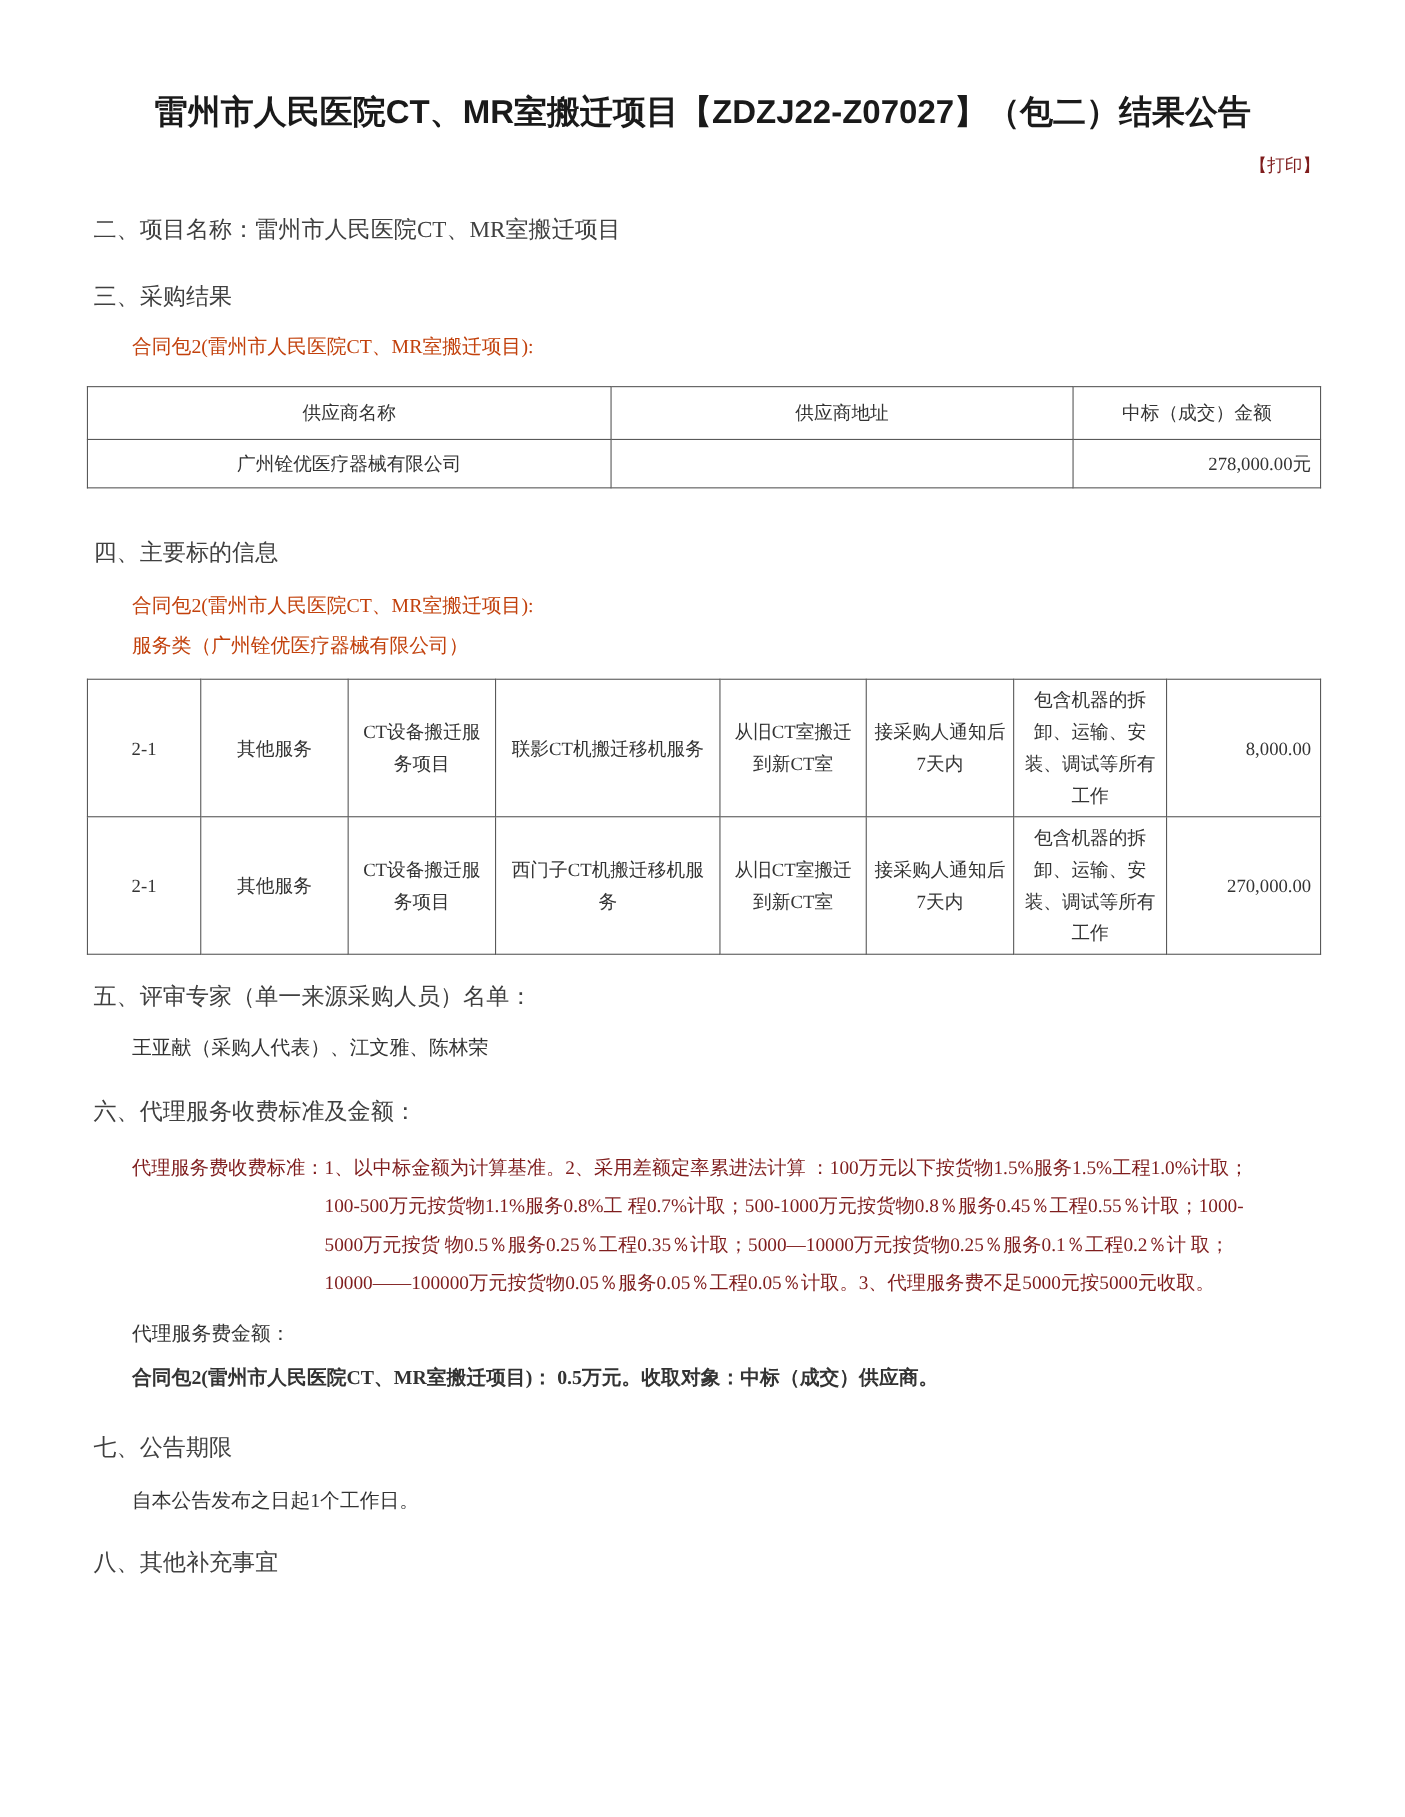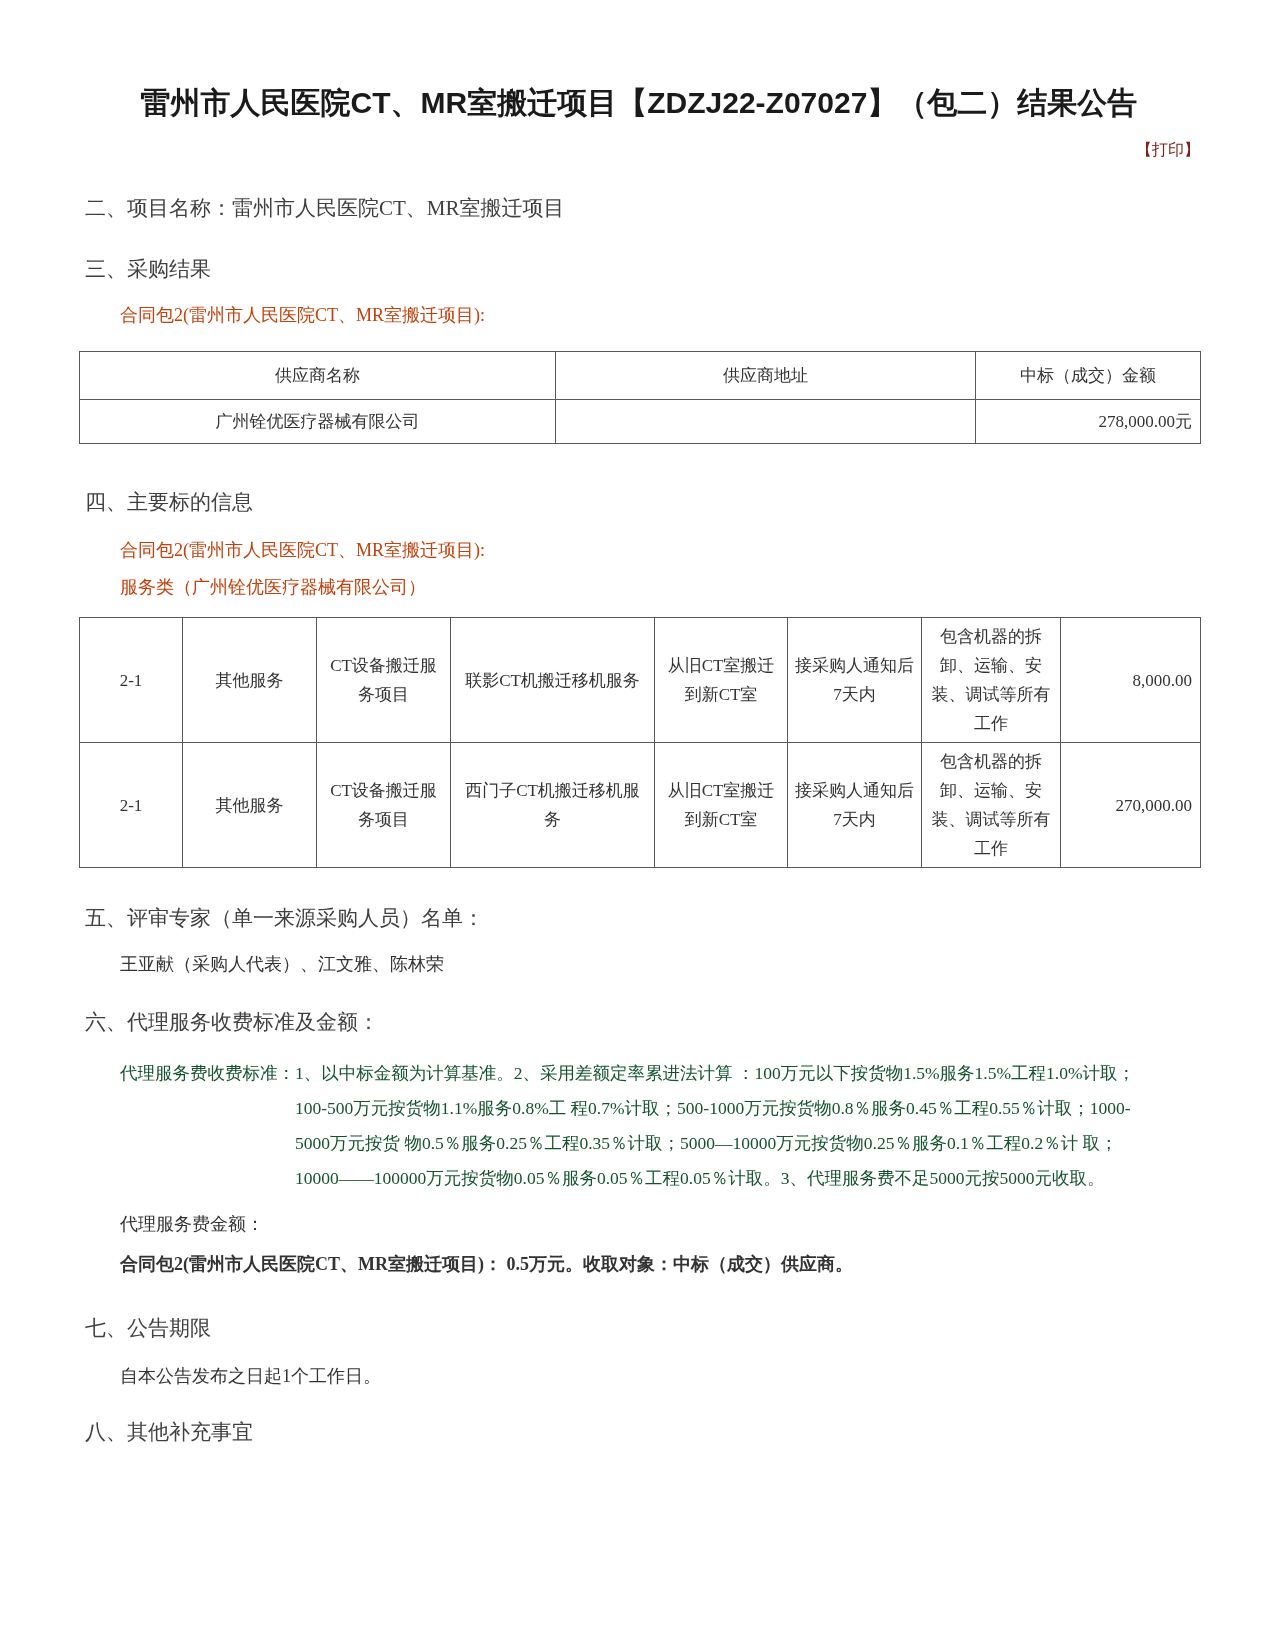--- a/index.html
+++ b/index.html
@@ -36,21 +36,21 @@
   }
   .doc-table .num-cell{text-align:right;padding-right:8px;}
   .t1{width:1121px;}
   .t1 th{height:48px;}
   .t1 td{height:44px;}
   .t2{width:1121px;}
   .t2 th{height:54px;}
   .t2 td{height:118px;}
   .fee-block{
     display:flex;margin-left:42px;margin-right:63px;margin-top:20px;
-    font-size:17.5px;line-height:35px;color:#14532d;
+    font-size:17.5px;line-height:35px;color:#7f1d1d;
   }
   .fee-label{white-space:nowrap;}
   .fee-value{flex:1;}
   .body-line{margin-left:42px;font-size:18px;line-height:24px;color:#333;}
 </style>
 </head>
 <body>
 
 <div class="page">
 
@@ -120,21 +120,21 @@
       <td>CT设备搬迁服务项目</td>
       <td>西门子CT机搬迁移机服务</td>
       <td>从旧CT室搬迁到新CT室</td>
       <td>接采购人通知后7天内</td>
       <td>包含机器的拆卸、运输、安装、调试等所有工作</td>
       <td class="num-cell">270,000.00</td>
     </tr>
   </tbody>
     </table>
 
-  <h2 class="sec-heading" style="margin-top:36px;">五、评审专家（单一来源采购人员）名单：</h2>
+  <h2 class="sec-heading" style="margin-top:24px;">五、评审专家（单一来源采购人员）名单：</h2>
   <div class="body-line" style="margin-top:20px;">王亚献（采购人代表）、江文雅、陈林荣</div>
 
   <h2 class="sec-heading" style="margin-top:32px;">六、代理服务收费标准及金额：</h2>
 
   <div class="fee-block">
     <span class="fee-label">代理服务费收费标准：</span>
     <span class="fee-value">1、以中标金额为计算基准。2、采用差额定率累进法计算 ：100万元以下按货物1.5%服务1.5%工程1.0%计取；100-500万元按货物1.1%服务0.8%工 程0.7%计取；500-1000万元按货物0.8％服务0.45％工程0.55％计取；1000-5000万元按货 物0.5％服务0.25％工程0.35％计取；5000—10000万元按货物0.25％服务0.1％工程0.2％计 取；10000——100000万元按货物0.05％服务0.05％工程0.05％计取。3、代理服务费不足5000元按5000元收取。</span>
   </div>
 
   <div class="body-line" style="margin-top:16px;">代理服务费金额：</div>

